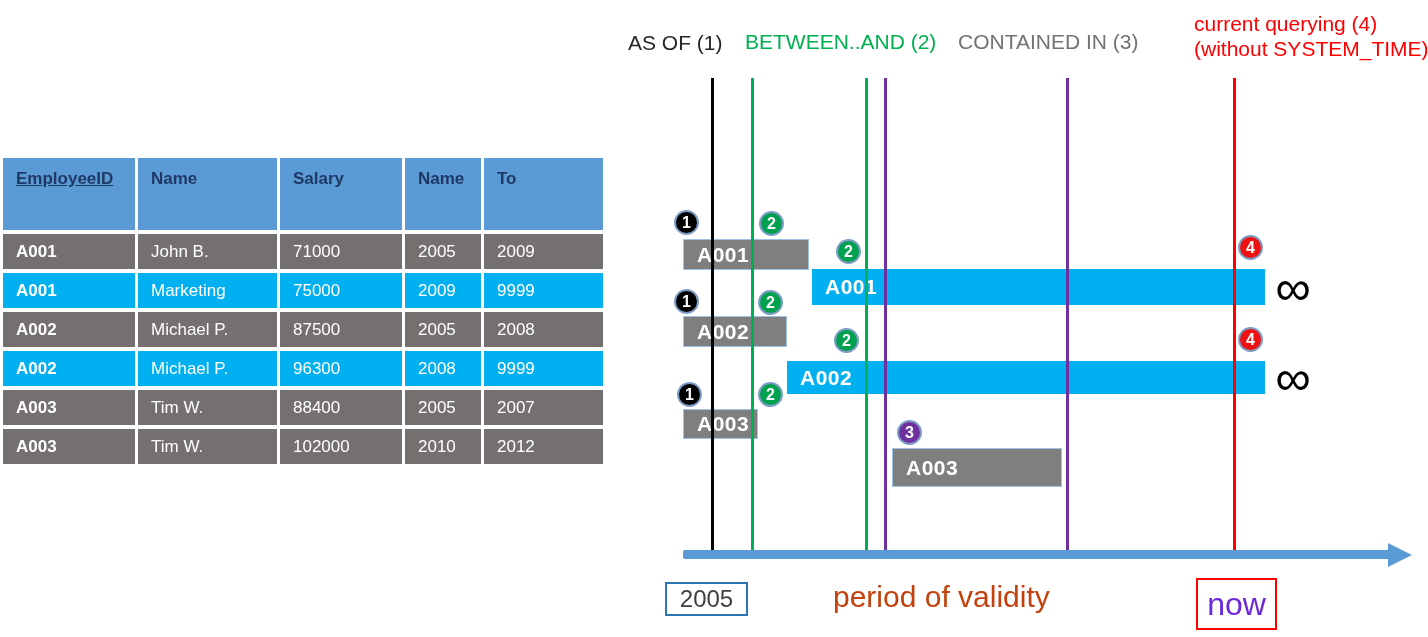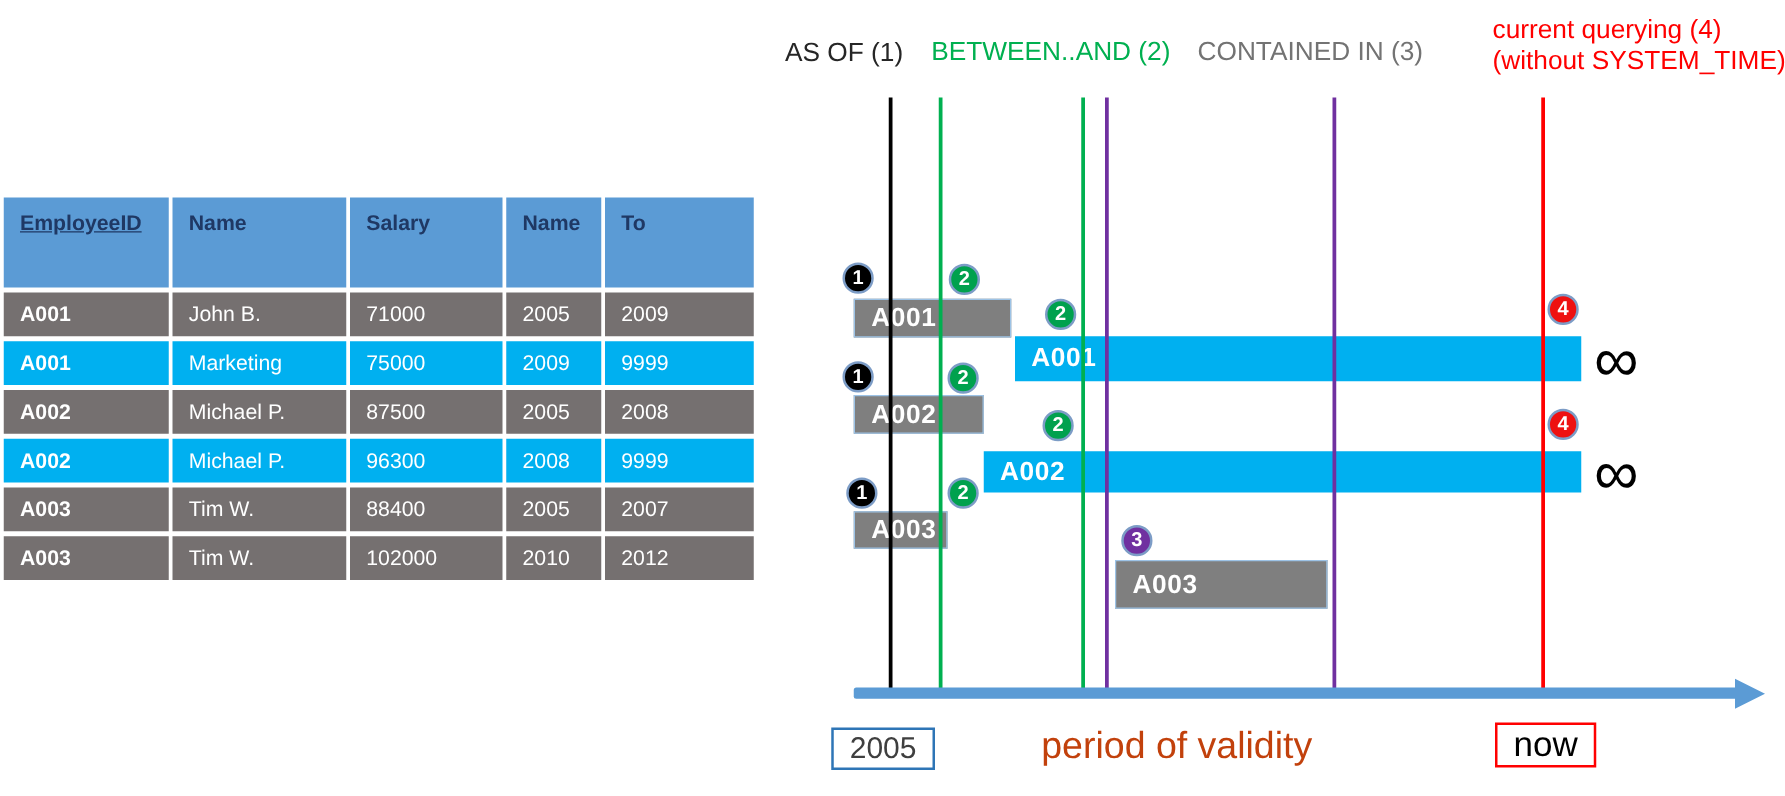--- a/index.html
+++ b/index.html
@@ -87,22 +87,22 @@
   
   .axis-box {
     position:absolute; box-sizing:border-box;
     display:flex; align-items:center; justify-content:center;
   }
   .box-2005 {
     left:665px; top:582px; width:83px; height:34px;
     border:2px solid #2e75b6; color:#3f3f3f; font-size:24px;
   }
   .box-now {
-    left:1196px; top:578px; width:81px; height:36px;
-    border:2px solid #ff0000; color:#000000; font-size:28px;
+    left:1196px; top:578px; width:81px; height:52px;
+    border:2px solid #ff0000; color:#6d28d9; font-size:32px;
   }
   .axis-title {
     position:absolute; left:833px; top:580px; color:#c2410c; font-size:30px;
     white-space:nowrap;
   }
 </style>
 </head>
 <body>
 
 <div class="stage">

